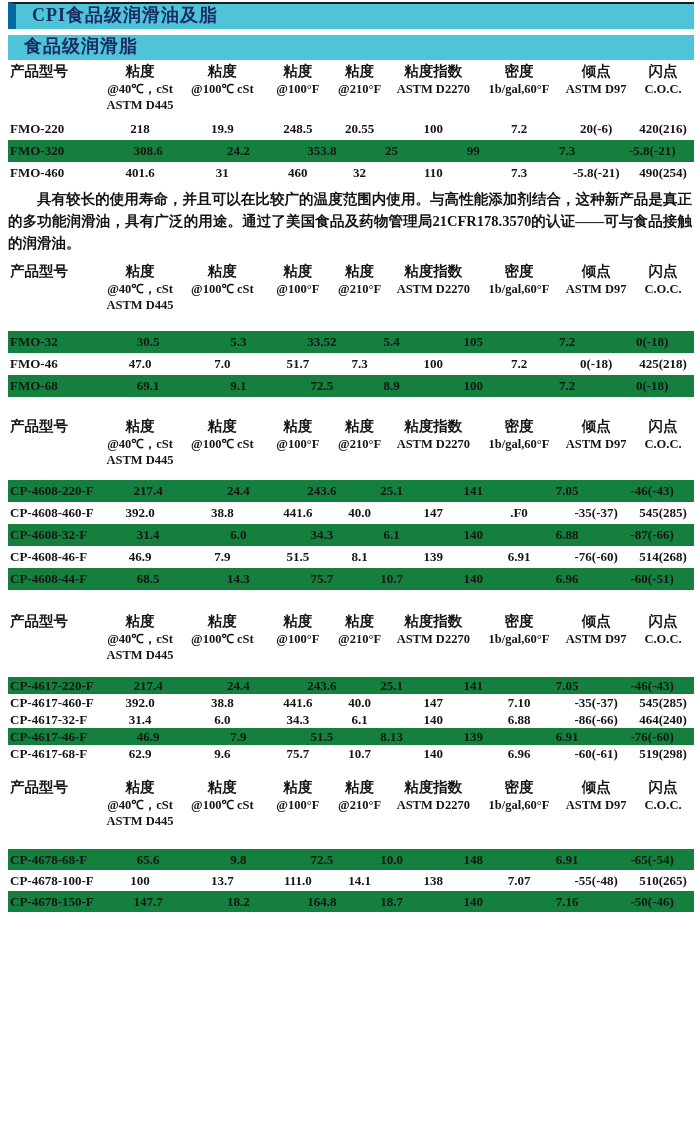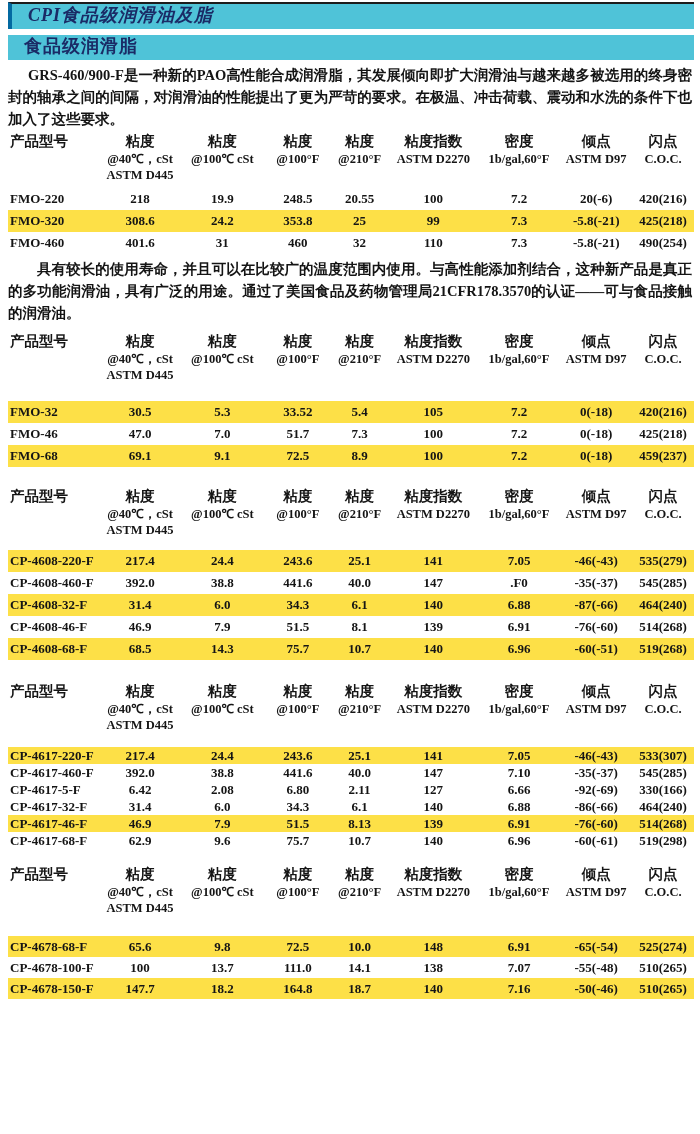--- a/index.html
+++ b/index.html
@@ -7,21 +7,21 @@
     width:700px;height:1134px;overflow:hidden;background:#ffffff;
     font-family:"Liberation Serif","DejaVu Serif",serif;
     font-weight:bold;color:#151515;
   }
   .page{padding:2px 6px 0 8px;}
   .banner{
     background:#4fc3d8;color:#1a2b66;
     font-size:18px;font-weight:bold;letter-spacing:1px;
     padding:1px 4px 3px 16px;line-height:21px;
   }
-  .banner1{border-top:2px solid #1c1c1c;border-left:4px solid #0369a1;font-style:italic;}
+  .banner1{border-top:2px solid #1c1c1c;border-left:8px solid #0369a1;}
   .banner2{margin-top:6px;}
   p.bodytext{
     font-size:14.5px;line-height:22px;text-align:justify;
     margin:4px 2px 0 0;text-indent:20px;color:#141414;
   }
   p.para3{text-indent:29px;margin-top:4px;}
   
   .spec-table{width:100%;}
   .thead,.trow{display:flex;align-items:flex-start;font-family:Liberation Serif, serif;}
   .th,.td{flex:0 0 auto;text-align:center;white-space:nowrap;}
@@ -30,21 +30,21 @@
   .c2{width:12.5%;}
   .c3{width:9.5%;}
   .c4{width:8.5%;}
   .c5{width:13%;}
   .c6{width:12%;}
   .c7{width:10.5%;}
   .c8{width:9%;}
   .h-main{font-size:14.5px;line-height:19px;}
   .h-sub{font-size:12.5px;line-height:16px;}
   .td{font-size:13px;line-height:22px;}
-  .trow.hl{background:#fde047;}
+  .trow.hl{background:#15803d;gap:8px;}
   .t1{margin-top:2px;}
   .t1 .thead{margin-bottom:5px;}
   .t2{margin-top:8px;}
   .t2 .thead{margin-bottom:18px;}
   .t3{margin-top:20px;}
   .t3 .thead{margin-bottom:12px;}
   .t4{margin-top:22px;}
   .t4 .thead{margin-bottom:14px;}
   .t4 .td{line-height:17px;}
   .t5{margin-top:16px;}
@@ -54,21 +54,20 @@
 </head>
 <body>
 
 <div class="page">
 
   <div class="banner banner1">CPI食品级润滑油及脂</div>
 
 
   <div class="banner banner2">食品级润滑脂</div>
 
-  <p class="bodytext">GRS-460/900-F是一种新的PAO高性能合成润滑脂，其发展倾向即扩大润滑油与越来越多被选用的终身密封的轴承之间的间隔，对润滑油的性能提出了更为严苛的要求。在极温、冲击荷载、震动和水洗的条件下也加入了这些要求。</p>
 
   <div class="spec-table t1">
       <div class="thead">
         <div class="th c0">
           <div class="h-main">产品型号</div>
         </div>
         <div class="th c1">
           <div class="h-main">粘度</div>
           <div class="h-sub">@40℃，cSt</div>
           <div class="h-sub">ASTM D445</div>
@@ -290,21 +289,21 @@
         <div class="td c1">46.9</div>
         <div class="td c2">7.9</div>
         <div class="td c3">51.5</div>
         <div class="td c4">8.1</div>
         <div class="td c5">139</div>
         <div class="td c6">6.91</div>
         <div class="td c7">-76(-60)</div>
         <div class="td c8">514(268)</div>
       </div>
       <div class="trow hl">
-        <div class="td c0">CP-4608-68-F</div>
+        <div class="td c0">CP-4608-44-F</div>
         <div class="td c1">68.5</div>
         <div class="td c2">14.3</div>
         <div class="td c3">75.7</div>
         <div class="td c4">10.7</div>
         <div class="td c5">140</div>
         <div class="td c6">6.96</div>
         <div class="td c7">-60(-51)</div>
         <div class="td c8">519(268)</div>
       </div>
     </div>
@@ -364,31 +363,20 @@
         <div class="td c1">392.0</div>
         <div class="td c2">38.8</div>
         <div class="td c3">441.6</div>
         <div class="td c4">40.0</div>
         <div class="td c5">147</div>
         <div class="td c6">7.10</div>
         <div class="td c7">-35(-37)</div>
         <div class="td c8">545(285)</div>
       </div>
       <div class="trow">
-        <div class="td c0">CP-4617-5-F</div>
-        <div class="td c1">6.42</div>
-        <div class="td c2">2.08</div>
-        <div class="td c3">6.80</div>
-        <div class="td c4">2.11</div>
-        <div class="td c5">127</div>
-        <div class="td c6">6.66</div>
-        <div class="td c7">-92(-69)</div>
-        <div class="td c8">330(166)</div>
-      </div>
-      <div class="trow">
         <div class="td c0">CP-4617-32-F</div>
         <div class="td c1">31.4</div>
         <div class="td c2">6.0</div>
         <div class="td c3">34.3</div>
         <div class="td c4">6.1</div>
         <div class="td c5">140</div>
         <div class="td c6">6.88</div>
         <div class="td c7">-86(-66)</div>
         <div class="td c8">464(240)</div>
       </div>

